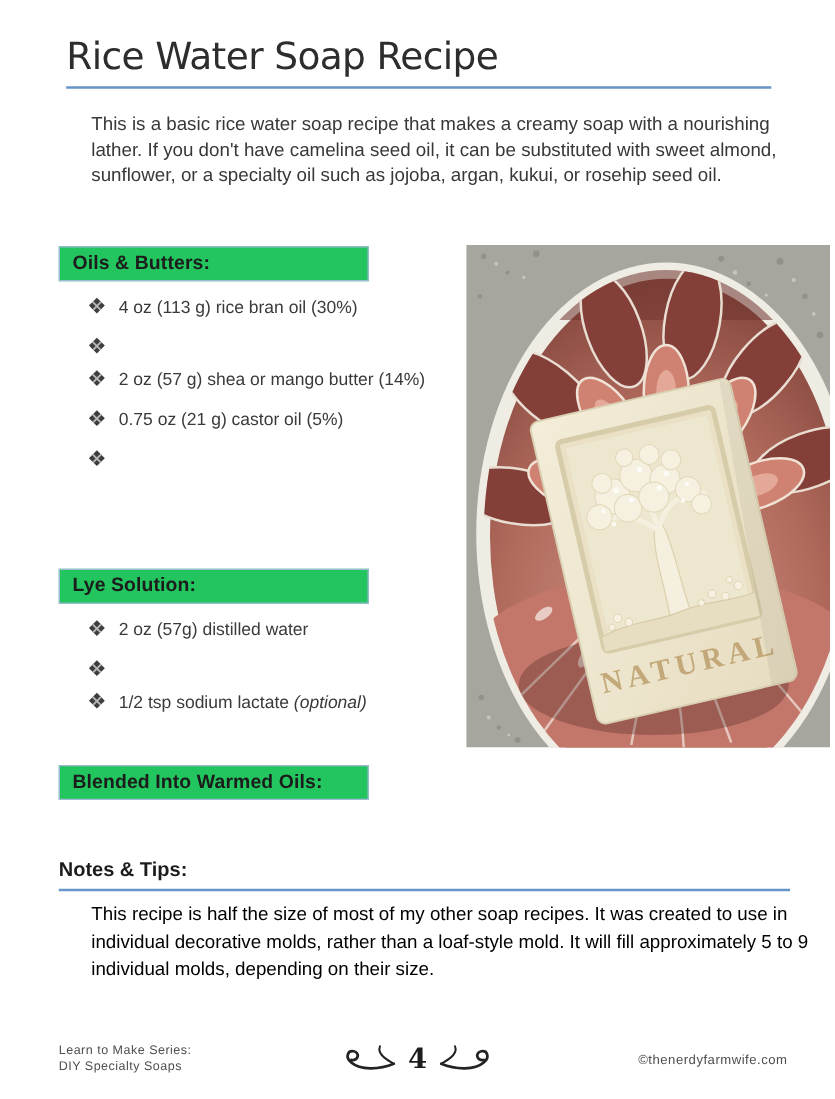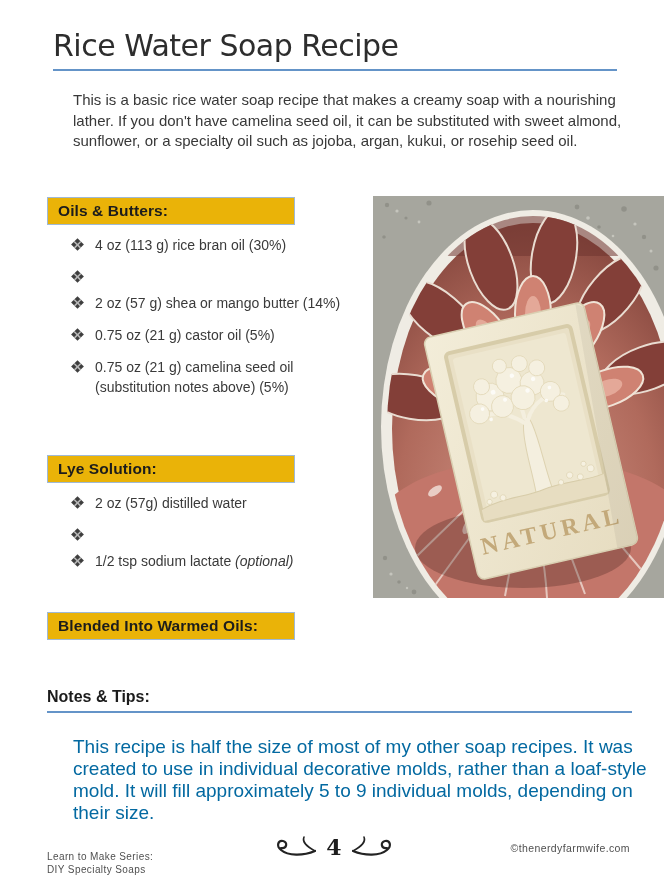--- a/index.html
+++ b/index.html
@@ -18,21 +18,21 @@
   .intro{
     position:absolute;left:73px;top:90px;width:560px;margin:0;
     font-size:15px;line-height:20.5px;color:#383838;
   }
   
   .section{position:absolute;left:47px;width:320px;}
   .sec-0{top:197px;}
   .sec-1{top:455px;}
   .sec-2{top:612px;}
   .heading-box{
-    box-sizing:border-box;width:248px;border:1.5px solid #9fb9d6;background:#eab308;
+    box-sizing:border-box;width:248px;border:1.5px solid #9fb9d6;background:#22c55e;
     padding:4px 8px 4px 10px;font-size:15.5px;font-weight:bold;color:#1c1c1c;
     letter-spacing:0.1px;
   }
   .ing-list{list-style:none;margin:10px 0 0 0;padding:0 0 0 24px;}
   .ing-list li{display:flex;margin-bottom:12px;font-size:14px;line-height:20px;color:#3a3a3a;}
   .ing-list li em{text-align:right;}
   .bullet{
     flex:0 0 auto;width:9px;height:9px;background:#3e3e3e;transform:rotate(45deg);
     margin:5px 13px 0 2px;position:relative;
   }
@@ -42,30 +42,30 @@
       linear-gradient(#b9b9b9,#b9b9b9) center/100% 1.5px no-repeat,
       linear-gradient(#b9b9b9,#b9b9b9) center/1.5px 100% no-repeat;
   }
   
   .notes-heading{
     position:absolute;left:47px;top:688px;margin:0;
     font-size:16px;font-weight:bold;color:#1c1c1c;
   }
   .notes-rule{position:absolute;left:47px;top:711px;width:585px;height:2px;background:#6494c8;}
   .notes-body{
-    position:absolute;left:73px;top:736px;width:580px;margin:0;
-    font-size:19px;line-height:22px;color:#0369a1;
+    position:absolute;left:73px;top:721px;width:580px;margin:0;
+    font-size:15px;line-height:22px;color:#000000;
   }
   
   .photo{position:absolute;left:373px;top:196px;width:291px;height:402px;margin:0;}
   .photo svg{display:block;}
   
   .footer-left{
     position:absolute;left:47px;top:834px;font-size:10px;line-height:13px;
-    color:#4f4f4f;letter-spacing:0.4px;margin-top:16px;
+    color:#4f4f4f;letter-spacing:0.4px;
   }
   .footer-center{
     position:absolute;left:240px;top:830px;width:188px;height:34px;
     display:flex;align-items:center;justify-content:center;gap:9px;
   }
   .page-number{
     font-family:"DejaVu Serif", serif;font-weight:bold;font-size:22px;color:#1d1d1d;
   }
   .footer-right{
     position:absolute;right:38px;top:842px;font-size:10.5px;color:#4f4f4f;letter-spacing:0.4px;margin-left:40px;
@@ -92,21 +92,20 @@
       <li>
         <span class="bullet"></span>
         <span>2 oz (57 g) shea or mango butter (14%)</span>
       </li>
       <li>
         <span class="bullet"></span>
         <span>0.75 oz (21 g) castor oil (5%)</span>
       </li>
       <li>
         <span class="bullet"></span>
-        <span>0.75 oz (21 g) camelina seed oil<br>(substitution notes above) (5%)</span>
       </li>
     </ul>
 </section>
 
 <section class="section sec-1">
   <div class="heading-box">Lye Solution:</div>
   <ul class="ing-list">
       <li>
         <span class="bullet"></span>
         <span>2 oz (57g) distilled water</span>

